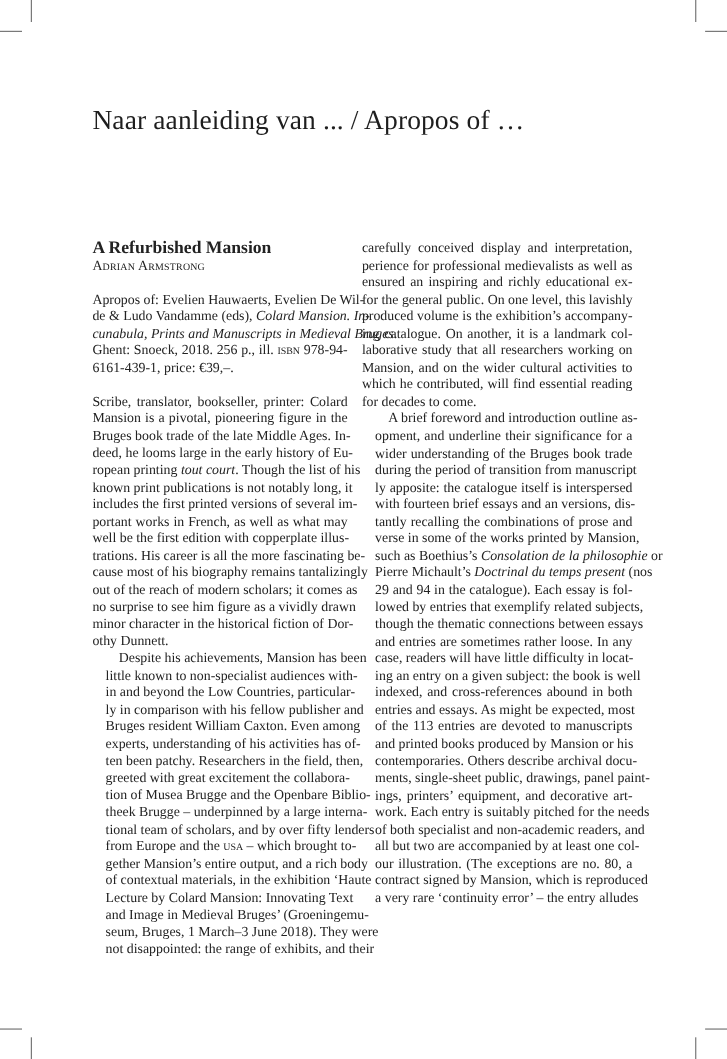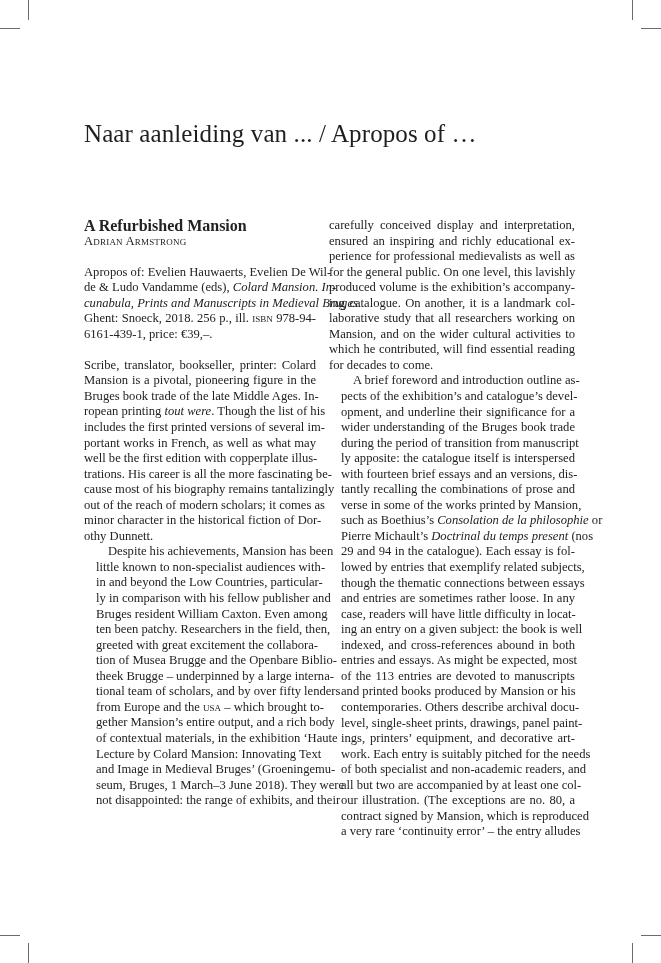--- a/index.html
+++ b/index.html
@@ -6,21 +6,21 @@
   body {
     width: 661px; height: 963px; position: relative; overflow: hidden;
     font-family: "Liberation Serif", "DejaVu Serif", serif;
     color: #222222;
   }
   .crop { position: absolute; background: #6b6b6b; }
   .crop.v { width: 1px; height: 20px; }
   .crop.h { height: 1px; width: 20px; }
 
   .section-title {
-    position: absolute; left: 84px; top: 120px;
+    position: absolute; left: 84px; top: 96px;
     font-size: 25px; font-weight: normal; margin: 0; letter-spacing: 0.1px;
     color: #1e1e1e; white-space: nowrap;
   }
 
   .col {
     position: absolute; top: 218px;
     font-size: 12.6px; line-height: 15.55px;
     text-align: justify; hyphens: manual;
   }
   .col.left { left: 84px; width: 232px; }
@@ -59,88 +59,91 @@
     <span class="ln"><span>de &amp; Ludo Vandamme (eds), </span><i>Colard Mansion. In-</i></span>
     <span class="ln"><i>cunabula, Prints and Manuscripts in Medieval Bruges</i><span>.</span></span>
     <span class="ln"><span>Ghent: Snoeck, 2018. 256 p., ill. </span><span class="sc">isbn</span><span> 978-94-</span></span>
     <span class="ln last">6161-439-1, price: €39,–.</span>
   </p>
 
   <p class="p" id="lp1">
       <span class="ln">Scribe, translator, bookseller, printer: Colard</span>
       <span class="ln">Mansion is a pivotal, pioneering figure in the</span>
       <span class="ln">Bruges book trade of the late Middle Ages. In-</span>
-      <span class="ln"><span>ropean printing </span><i>tout were</i><span>. Though the list of his</span></span>
+      <span class="ln">deed, he looms large in the early history of Eu-</span>
+      <span class="ln"><span>ropean printing </span><i>tout court</i><span>. Though the list of his</span></span>
+      <span class="ln">known print publications is not notably long, it</span>
       <span class="ln">includes the first printed versions of several im-</span>
       <span class="ln">portant works in French, as well as what may</span>
       <span class="ln">well be the first edition with copperplate illus-</span>
       <span class="ln">trations. His career is all the more fascinating be-</span>
       <span class="ln">cause most of his biography remains tantalizingly</span>
       <span class="ln">out of the reach of modern scholars; it comes as</span>
+      <span class="ln">no surprise to see him figure as a vividly drawn</span>
       <span class="ln">minor character in the historical fiction of Dor-</span>
       <span class="ln last">othy Dunnett.</span>
     </p>
   <p class="p indent" id="lp2">
       <span class="ln" style="padding-left: 12px;">Despite his achievements, Mansion has been</span>
       <span class="ln">little known to non-specialist audiences with-</span>
       <span class="ln">in and beyond the Low Countries, particular-</span>
       <span class="ln">ly in comparison with his fellow publisher and</span>
       <span class="ln">Bruges resident William Caxton. Even among</span>
+      <span class="ln">experts, understanding of his activities has of-</span>
       <span class="ln">ten been patchy. Researchers in the field, then,</span>
       <span class="ln">greeted with great excitement the collabora-</span>
       <span class="ln">tion of Musea Brugge and the Openbare Biblio-</span>
       <span class="ln">theek Brugge – underpinned by a large interna-</span>
       <span class="ln">tional team of scholars, and by over fifty lenders</span>
       <span class="ln"><span>from Europe and the </span><span class="sc">usa</span><span> – which brought to-</span></span>
       <span class="ln">gether Mansion’s entire output, and a rich body</span>
       <span class="ln">of contextual materials, in the exhibition ‘Haute</span>
       <span class="ln">Lecture by Colard Mansion: Innovating Text</span>
       <span class="ln">and Image in Medieval Bruges’ (Groeningemu-</span>
       <span class="ln">seum, Bruges, 1 March–3 June 2018). They were</span>
       <span class="ln last">not disappointed: the range of exhibits, and their</span>
     </p>
 </div>
 
 <div class="col right">
   <p class="p" id="rp1">
       <span class="ln">carefully conceived display and interpretation,</span>
+      <span class="ln">perience for professional medievalists as well as</span>
       <span class="ln">ensured an inspiring and richly educational ex-</span>
-      <span class="ln">perience for professional medievalists as well as</span>
       <span class="ln">for the general public. On one level, this lavishly</span>
       <span class="ln">produced volume is the exhibition’s accompany-</span>
       <span class="ln">ing catalogue. On another, it is a landmark col-</span>
       <span class="ln">laborative study that all researchers working on</span>
       <span class="ln">Mansion, and on the wider cultural activities to</span>
       <span class="ln">which he contributed, will find essential reading</span>
       <span class="ln last">for decades to come.</span>
     </p>
   <p class="p indent" id="rp2">
       <span class="ln" style="padding-left: 12px;">A brief foreword and introduction outline as-</span>
-      <span class="ln">pects of the exhibition’s and catalogue’s devel-</span>
       <span class="ln">opment, and underline their significance for a</span>
       <span class="ln">wider understanding of the Bruges book trade</span>
       <span class="ln">during the period of transition from manuscript</span>
       <span class="ln">ly apposite: the catalogue itself is interspersed</span>
       <span class="ln">with fourteen brief essays and an versions, dis-</span>
       <span class="ln">tantly recalling the combinations of prose and</span>
       <span class="ln">verse in some of the works printed by Mansion,</span>
       <span class="ln"><span>such as Boethius’s </span><i>Consolation de la philosophie</i><span> or</span></span>
       <span class="ln"><span>Pierre Michault’s </span><i>Doctrinal du temps present</i><span> (nos</span></span>
       <span class="ln">29 and 94 in the catalogue). Each essay is fol-</span>
       <span class="ln">lowed by entries that exemplify related subjects,</span>
       <span class="ln">though the thematic connections between essays</span>
       <span class="ln">and entries are sometimes rather loose. In any</span>
       <span class="ln">case, readers will have little difficulty in locat-</span>
       <span class="ln">ing an entry on a given subject: the book is well</span>
       <span class="ln">indexed, and cross-references abound in both</span>
       <span class="ln">entries and essays. As might be expected, most</span>
       <span class="ln">of the 113 entries are devoted to manuscripts</span>
       <span class="ln">and printed books produced by Mansion or his</span>
       <span class="ln">contemporaries. Others describe archival docu-</span>
-      <span class="ln">level, single-sheet prints, drawings, panel paint-</span>
+      <span class="ln">ments, single-sheet public, drawings, panel paint-</span>
       <span class="ln">ings, printers’ equipment, and decorative art-</span>
       <span class="ln">work. Each entry is suitably pitched for the needs</span>
       <span class="ln">of both specialist and non-academic readers, and</span>
       <span class="ln">all but two are accompanied by at least one col-</span>
       <span class="ln">our illustration. (The exceptions are no. 80, a</span>
       <span class="ln">contract signed by Mansion, which is reproduced</span>
       <span class="ln last">a very rare ‘continuity error’ – the entry alludes</span>
     </p>
 </div>
 

